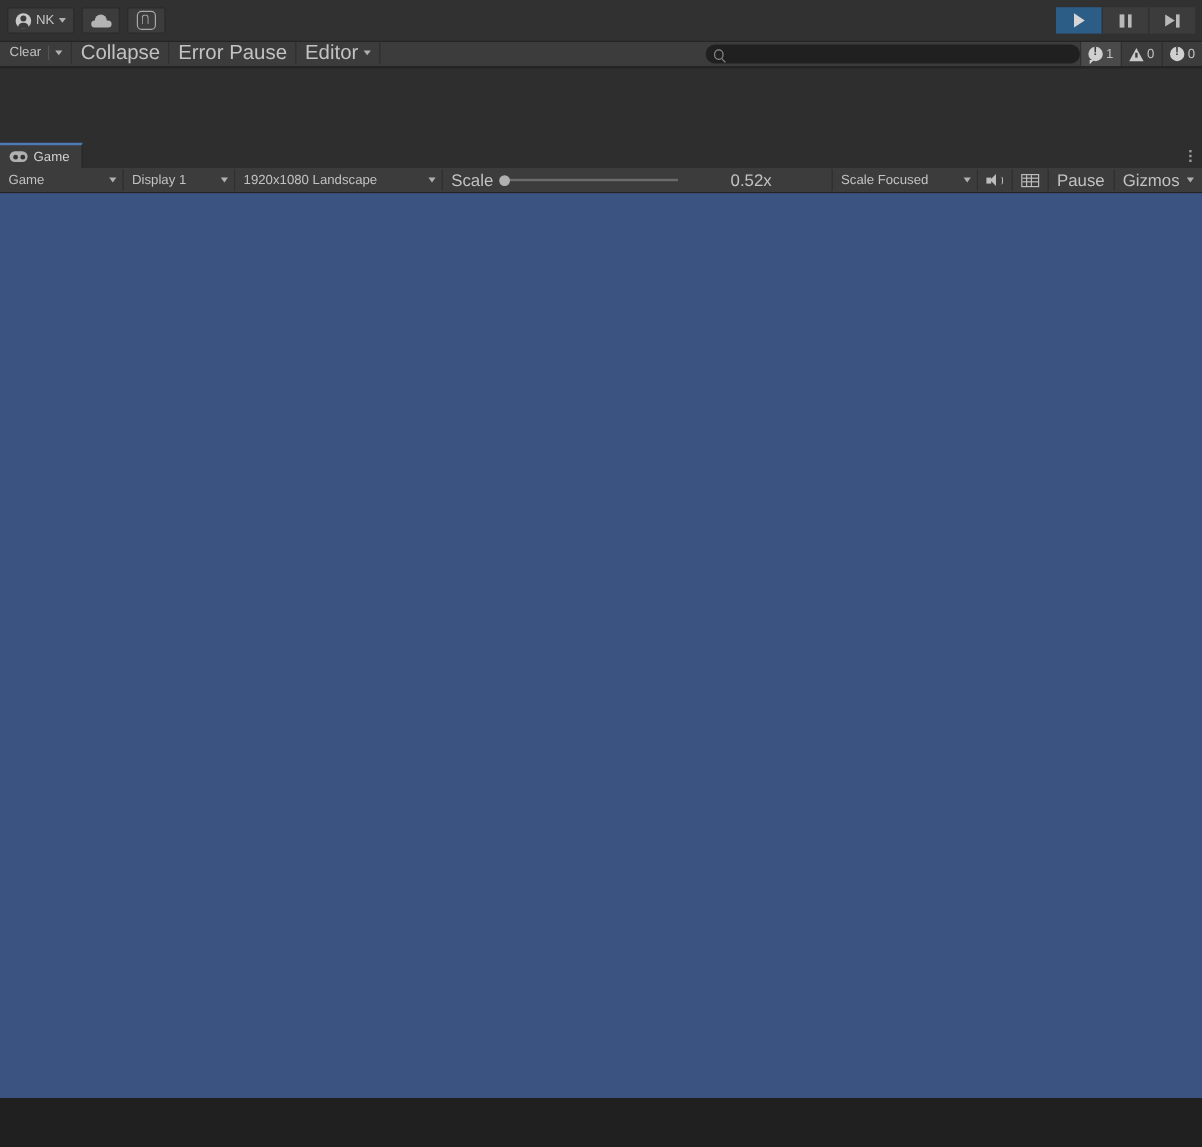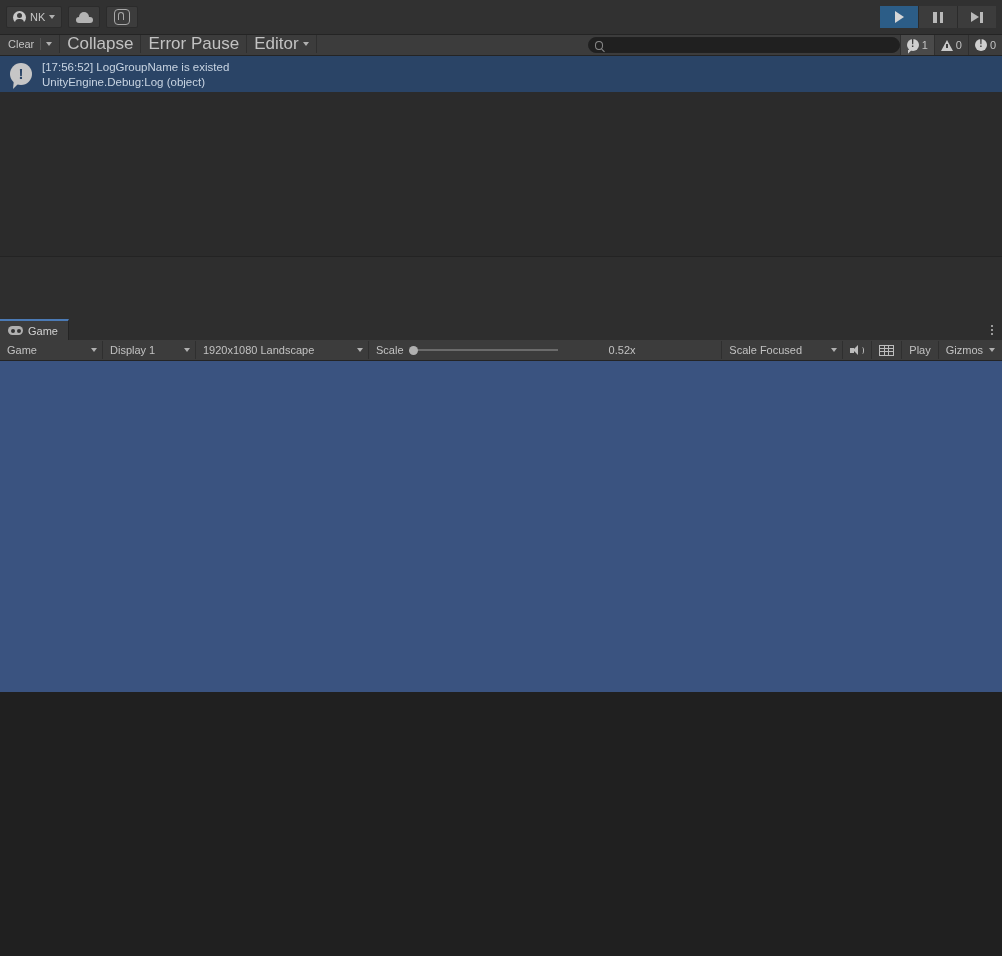--- a/index.html
+++ b/index.html
@@ -7,21 +7,21 @@
     background: #202020;
   }
   body {
     width: 1002px; height: 956px;
     font-family: "Liberation Sans", sans-serif;
     font-size: 11px;
     color: #c4c4c4;
     overflow: hidden;
     -webkit-font-smoothing: antialiased;
   }
-  .app { width: 1002px; height: 692px; position: relative; display: flex; flex-direction: column; background: #383838; }
+  .app { width: 1002px; height: 915px; position: relative; display: flex; flex-direction: column; background: #383838; }
 
   
   .toolbar {
     height: 34px; background: #313131;
     display: flex; align-items: center;
     padding: 0 6px; flex: none;
     border-bottom: 1px solid #242424;
     position: relative;
   }
   .tb-left { display: flex; align-items: center; gap: 6px; }
@@ -124,21 +124,21 @@
   
   .game-tb {
     height: 20px; background:#3c3c3c; display:flex; align-items:center;
     flex:none; border-bottom:1px solid #242424;
   }
   .gtb-drop {
     height:18px; display:flex; align-items:center; justify-content:space-between;
     padding:0 5px 0 7px; border-right:1px solid #2f2f2f; color:#c2c2c2;
     cursor:default; gap:8px; font-size:11px;
   }
-  .gtb-item { height:18px; display:flex; align-items:center; padding:0 7px; border-right:1px solid #2f2f2f; color:#c2c2c2; gap:6px; cursor:default; font-size:11px; }
+  .gtb-item { height:18px; display:flex; align-items:center; padding:0 7px; border-right:1px solid #2f2f2f; color:#c2c2c2; gap:6px; cursor:default; font-size:14px; }
   .slider-track { width:148px; height:2px; background:#6b6b6b; position:relative; }
   .slider-knob { width:9px;height:9px;border-radius:50%;background:#b0b0b0;position:absolute;left:-1px;top:-3.5px; }
   .scale-val { width:72px; text-align:right; color:#c2c2c2; }
   .spk-ic { width:14px; height:11px; position:relative; }
   .spk-ic .body { position:absolute; left:0; top:3px; width:4px; height:5px; background:#bcbcbc; }
   .spk-ic .cone { position:absolute; left:3px; top:0; width:0;height:0;border-top:5.5px solid transparent;border-bottom:5.5px solid transparent;border-right:5px solid #bcbcbc; }
   .spk-ic .w1 { position:absolute; right:0; top:2px; width:3px;height:7px;border-right:1.4px solid #bcbcbc;border-radius:0 50% 50% 0; }
   .grid-ic { width:15px;height:11px;border:1.3px solid #bcbcbc;box-sizing:border-box;position:relative; }
   .grid-ic::before{content:"";position:absolute;left:0;top:2.5px;width:100%;height:1px;background:#bcbcbc;box-shadow:0 3px 0 #bcbcbc;}
   .grid-ic::after{content:"";position:absolute;left:3.5px;top:0;width:1px;height:100%;background:#bcbcbc;box-shadow:4px 0 0 #bcbcbc;}
@@ -220,31 +220,20 @@
           <span>0</span>
         </div>
         <div class="cnt">
           <span class="ico-info"></span>
           <span>0</span>
         </div>
       </div>
     </div>
   </div>
 
-  <div class="console-list">
-    <div class="log-row">
-      <div class="log-icon-wrap">
-        <span class="log-bubble"></span>
-      </div>
-      <div class="log-txt">
-        <div>[17:56:52] LogGroupName is existed</div>
-        <div>UnityEngine.Debug:Log (object)</div>
-      </div>
-    </div>
-  </div>
   <div class="console-detail"></div>
 
   <div class="tabbar">
     <div class="tab active">
       <span class="pad-ic"></span>
       <span>Game</span>
     </div>
     <div class="filler"></div>
     <div class="kebab">
         <i></i>
@@ -281,21 +270,21 @@
       <span class="spk-ic">
           <span class="body"></span>
           <span class="cone"></span>
           <span class="w1"></span>
         </span>
     </div>
     <div class="gtb-item">
       <span class="grid-ic"></span>
     </div>
     <div class="gtb-item">
-      <span>Play</span>
+      <span>Pause</span>
     </div>
     <div class="gtb-item" style="border-right:none">
       <span>Gizmos</span>
       <span class="caret-d"></span>
     </div>
   </div>
 
   <div class="game-view">
     
     

